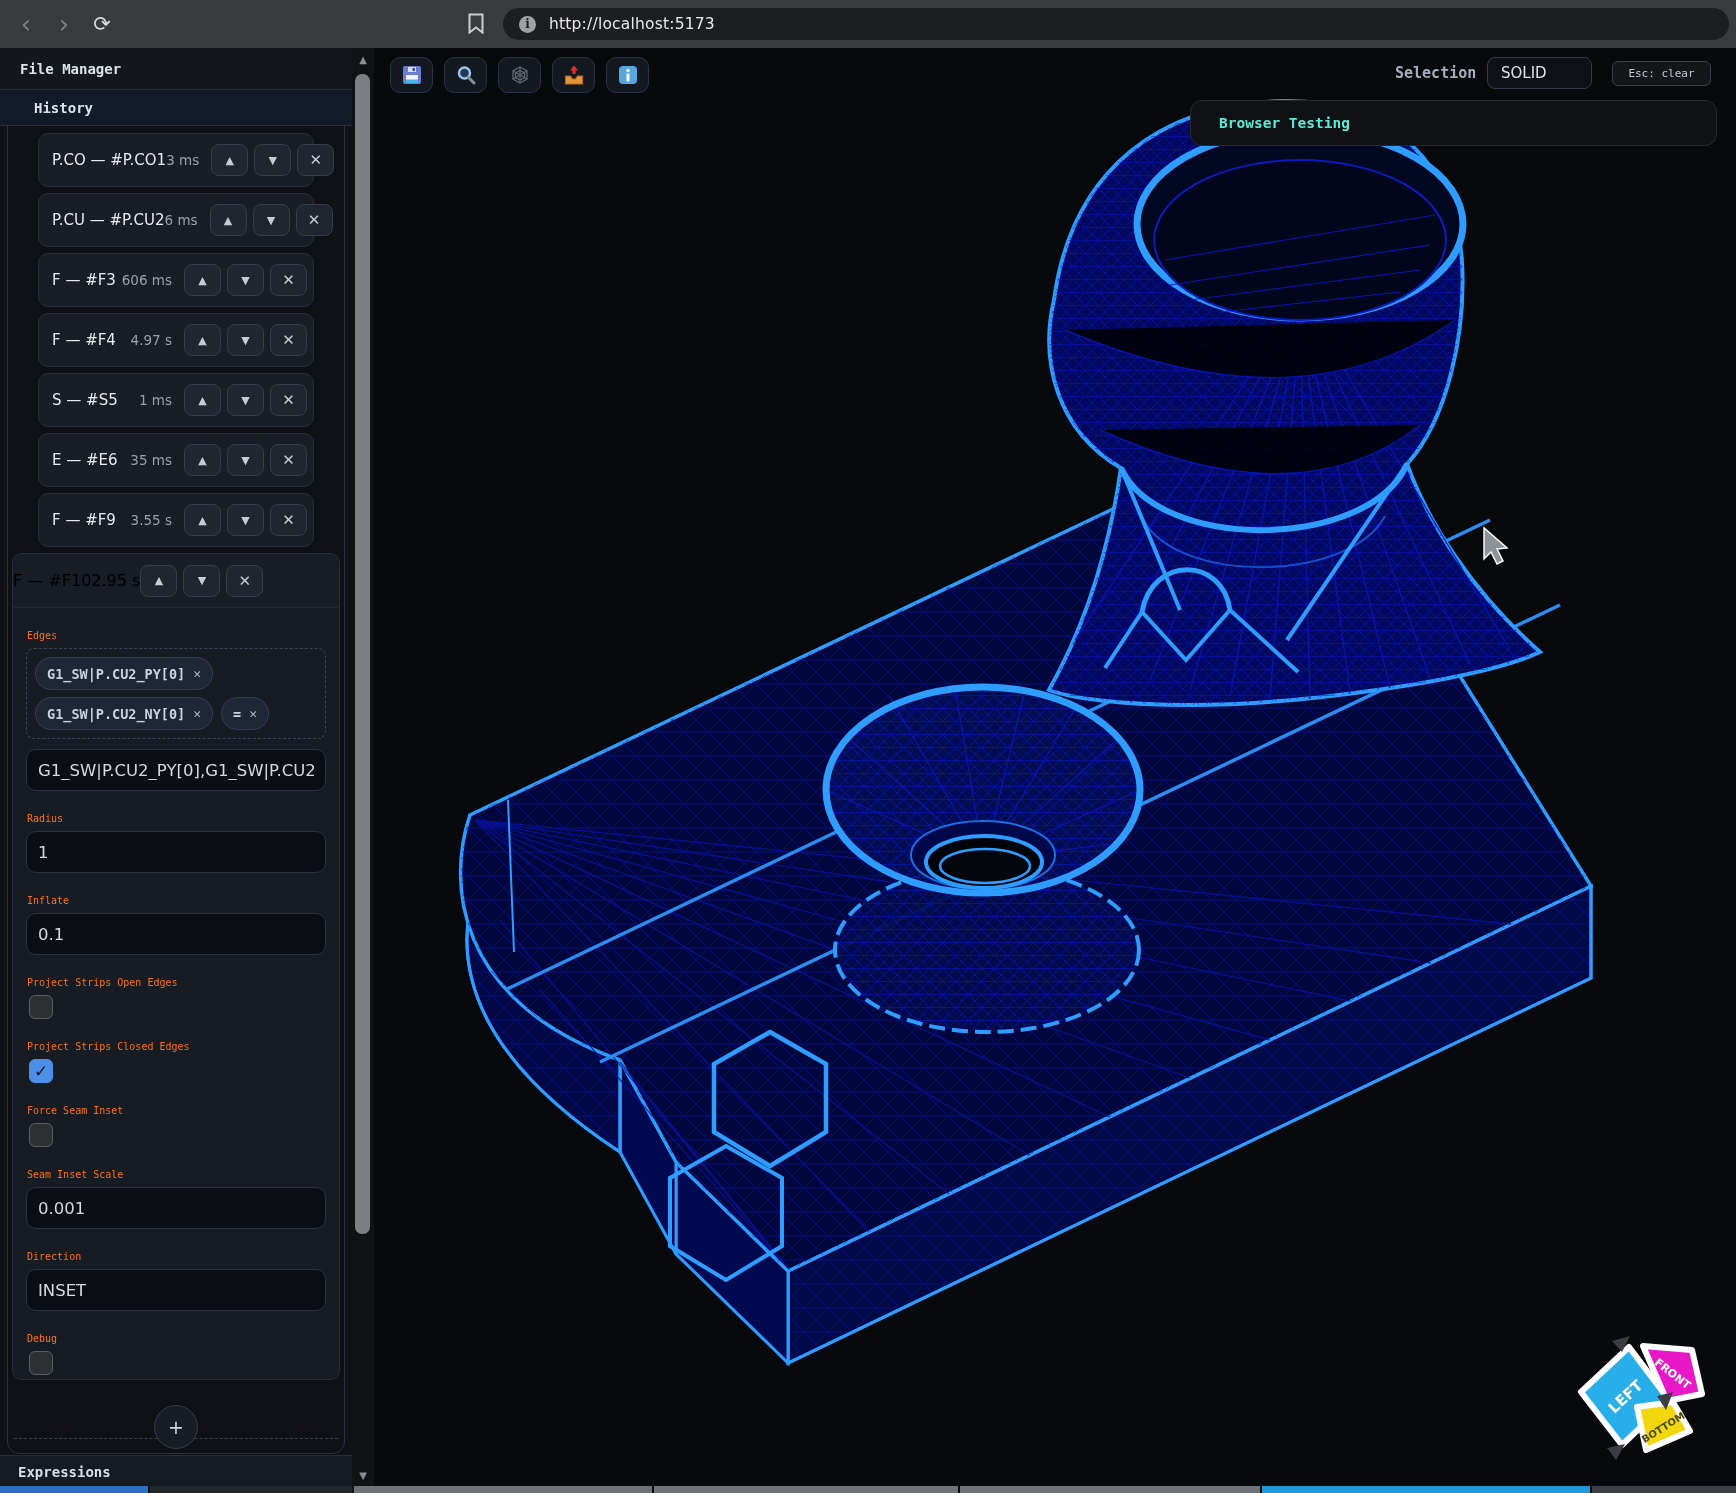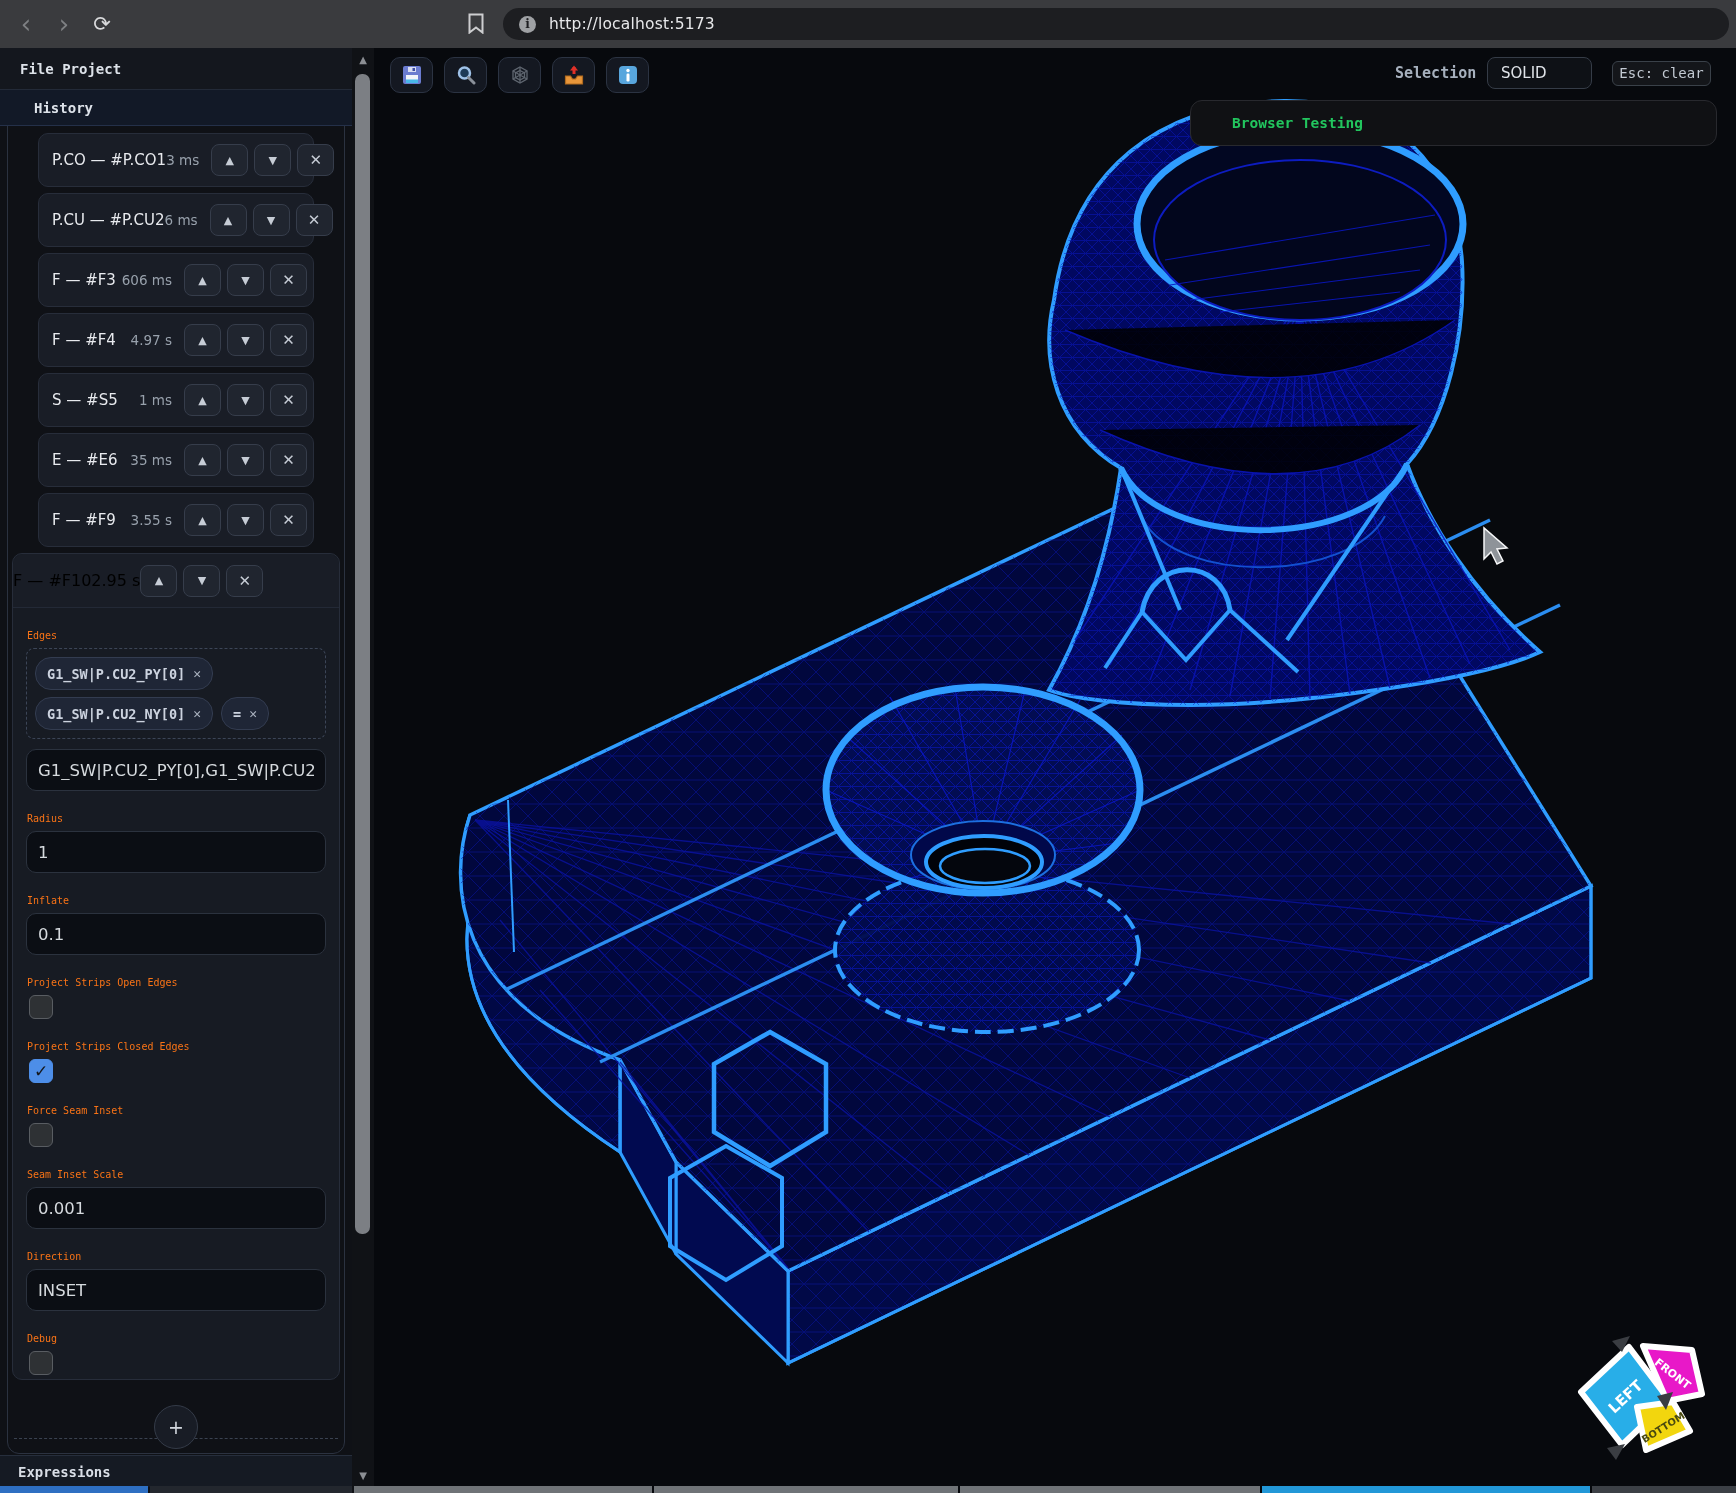--- a/index.html
+++ b/index.html
@@ -71,24 +71,24 @@
   
   .tool-btn { position:absolute; top:57px; width:43px; height:36px; border-radius:10px; background:#141821;
               border:1px solid #2b3342; display:flex; align-items:center; justify-content:center; cursor:pointer; z-index:4; }
   .sel-label { position:absolute; top:64px; left:1395px; width:72px; text-align:right; color:#a6b0bd;
                font-family:"DejaVu Sans Mono", monospace; font-weight:bold; font-size:15px; z-index:4; }
   .sel-box { position:absolute; left:1487px; top:57px; width:105px; height:32px; background:#0e1116;
              border:1px solid #353c47; border-radius:8px; color:#e0e4e9; font-size:15px; line-height:30px;
              padding-left:13px; z-index:4; cursor:pointer; }
   .esc-badge { position:absolute; left:1612px; top:61px; width:99px; height:25px; border:1px solid #3a4149;
                border-radius:6px; background:#14161a; color:#c3cad3; font-family:"DejaVu Sans Mono", monospace;
-               font-size:14px; text-align:center; line-height:23px; z-index:4; }
+               font-size:11px; text-align:center; line-height:23px; z-index:4; }
   .toast { position:absolute; left:1190px; top:100px; width:527px; height:46px; background:#101114;
-           border:1px solid #28292e; border-radius:12px; color:#22c55e; font-family:"DejaVu Sans Mono", monospace;
-           font-weight:bold; font-size:14.5px; line-height:44px; padding-left:41px; z-index:5; }
+           border:1px solid #28292e; border-radius:12px; color:#5eead4; font-family:"DejaVu Sans Mono", monospace;
+           font-weight:bold; font-size:14.5px; line-height:44px; padding-left:28px; z-index:5; }
 
   
   .bstrip { position:absolute; top:1486px; height:7px; z-index:7; }
 
   .scene { position:absolute; left:0; top:0; z-index:1; }
 </style>
 </head>
 <body>
 
 <svg class="scene" width="1736" height="1493">
@@ -202,21 +202,21 @@
     <path d="M1.5 1.5 h13 v18 l-6.5 -5 l-6.5 5 Z" fill="none" stroke="#cdced0" stroke-width="2"></path>
   </svg>
   <div class="url-pill">
     <div class="info-badge">i</div>
     <div class="url-text">http://localhost:5173</div>
   </div>
 </div>
 
 <div class="sidebar">
   <div class="panel-border"></div>
-  <div class="side-hdr">File Project</div>
+  <div class="side-hdr">File Manager</div>
   <div class="side-hdr history">History</div>
 
   <div class="hlist">
     <div class="hcard">
       <span class="lbl">P.CO — #P.CO1</span>
       <span class="time">3 ms</span>
       <span class="sq-btn">▲</span>
       <span class="sq-btn">▼</span>
       <span class="sq-btn x">✕</span>
     </div>

